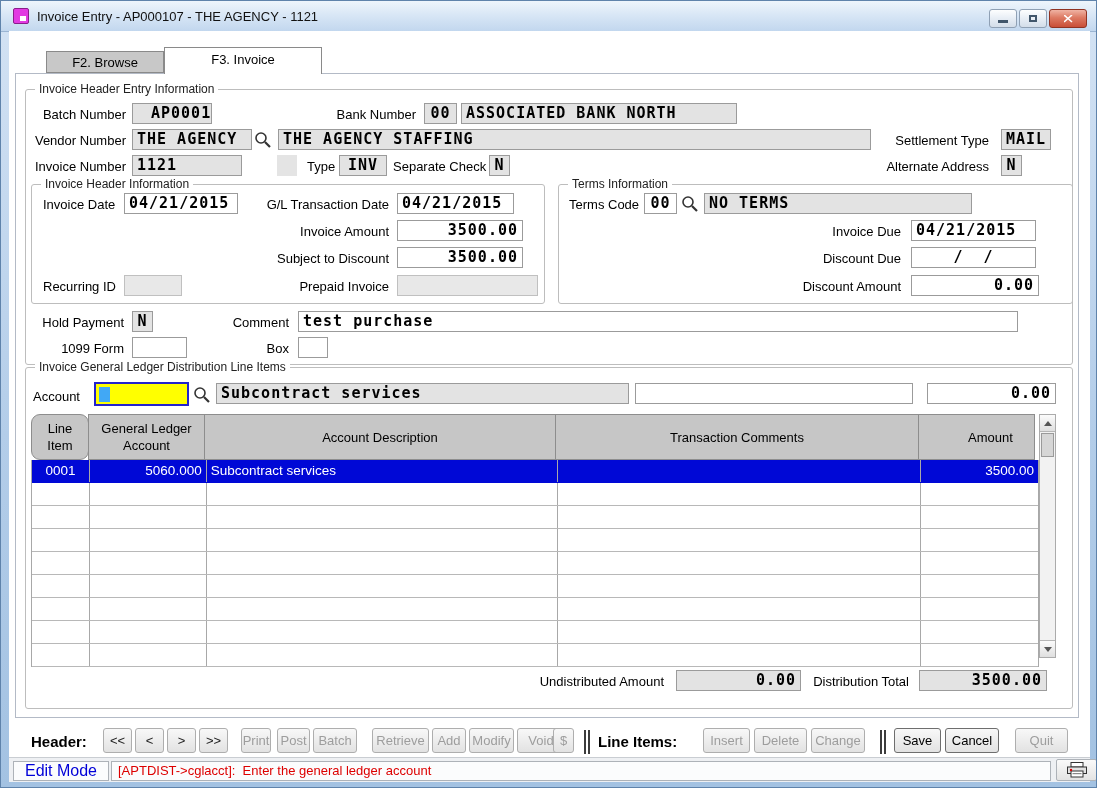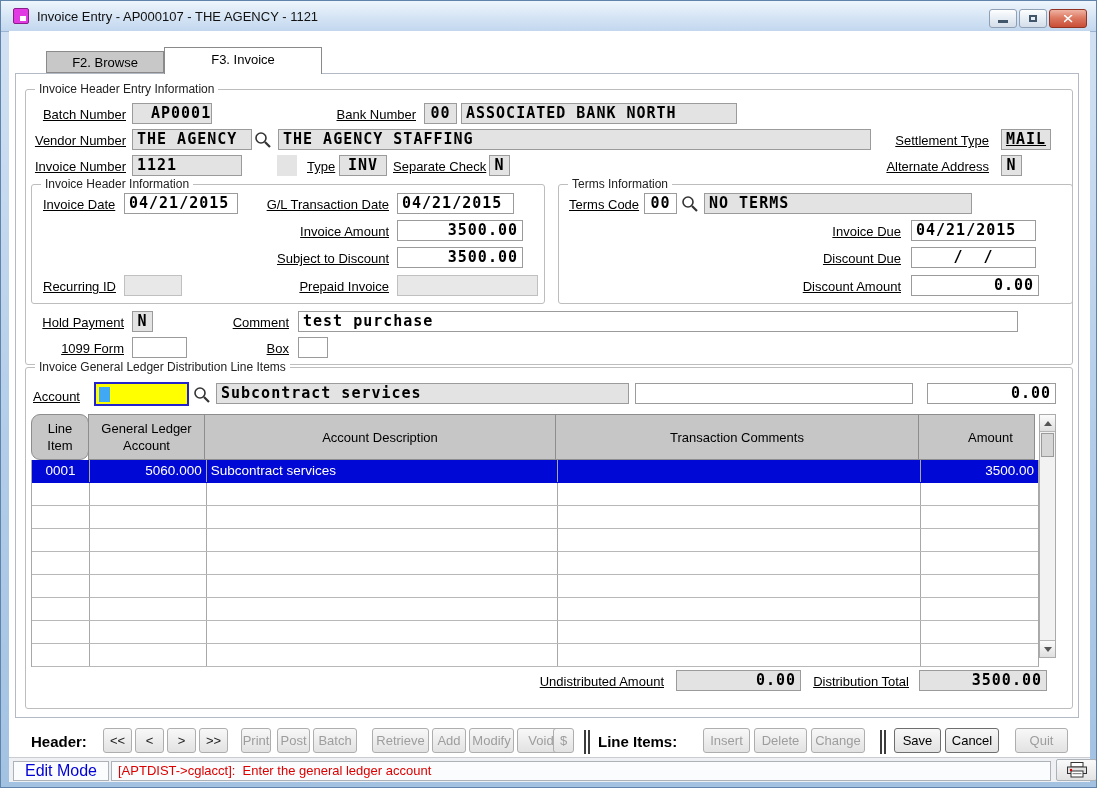--- a/index.html
+++ b/index.html
@@ -22,21 +22,21 @@
   .g-min{width:10px;height:3px;background:#41566b;margin-top:6px;}
   .g-rest{width:8px;height:7px;border:2px solid #41566b;box-sizing:border-box;background:transparent;}
   
   .content{position:absolute;left:8px;top:30px;width:1081px;height:726px;background:#fff;}
   .tab{position:absolute;box-sizing:border-box;text-align:center;border:1px solid #8a8a8a;}
   .tab.inactive{left:45px;top:50px;width:118px;height:22px;background:#c8c8c8;line-height:21px;z-index:1;}
   .tab.active{left:163px;top:46px;width:158px;height:27px;background:#fff;border-bottom:none;line-height:24px;z-index:5;}
   .form-panel{position:absolute;left:14px;top:72px;width:1064px;height:645px;background:#fff;
     border:1px solid #b3bac6;box-sizing:border-box;z-index:2;}
   
-  .lbl{position:absolute;font-size:13px;white-space:nowrap;z-index:3;text-decoration:underline;}
+  .lbl{position:absolute;font-size:13px;white-space:nowrap;z-index:3;}
   .lbl.r{text-align:right;}
   .fld{position:absolute;height:21px;line-height:19px;box-sizing:border-box;z-index:3;
     border:1px solid #9b9b9b;background:#fff;padding:0 4px;overflow:hidden;white-space:pre;
     font-family:"DejaVu Sans Mono",monospace;font-weight:bold;font-size:15px;letter-spacing:1px;}
   .fld.ro{background:#e3e3e3;}
   .fld.dis{background:#e8e8e8;border-color:#c0c0c0;}
   .fld.flat{background:#e4e4e4;border:none;}
   .fld.num{text-align:right;}
   .fld.ctr{text-align:center;padding:0;}
   .fld.acct{background:#ffff00;border:2px solid #2323cc;height:24px;line-height:20px;padding-left:17px;}
@@ -126,21 +126,21 @@
   <div class="fld ro" style="left:460px;top:102px;width:276px;">ASSOCIATED BANK NORTH</div>
 
   <span class="lbl r" style="left:30px;top:132px;width:95px;">Vendor Number</span>
   <div class="fld ro" style="left:131px;top:128px;width:120px;">THE AGENCY</div>
   <svg class="mag" style="left:252px;top:129px;" viewBox="0 0 19 19">
       <circle cx="8" cy="8" r="5" fill="#fff" stroke="#333" stroke-width="1.6"></circle>
       <line x1="12" y1="12" x2="17" y2="17" stroke="#333" stroke-width="2.2"></line>
     </svg>
   <div class="fld ro" style="left:277px;top:128px;width:593px;">THE AGENCY STAFFING</div>
   <span class="lbl r" style="left:888px;top:132px;width:100px;">Settlement Type</span>
-  <div class="fld ro ctr" style="left:1000px;top:128px;width:50px;text-decoration:underline;">MAIL</div>
+  <div class="fld ro ctr" style="left:1000px;top:128px;width:50px;">MAIL</div>
 
   <span class="lbl r" style="left:30px;top:158px;width:95px;">Invoice Number</span>
   <div class="fld ro" style="left:131px;top:154px;width:110px;">1121</div>
   <div class="fld flat" style="left:276px;top:154px;width:20px;"></div>
   <span class="lbl" style="left:306px;top:158px;">Type</span>
   <div class="fld ro ctr" style="left:338px;top:154px;width:48px;">INV</div>
   <span class="lbl" style="left:392px;top:158px;">Separate Check</span>
   <div class="fld ro ctr" style="left:488px;top:154px;width:21px;">N</div>
   <span class="lbl r" style="left:880px;top:158px;width:108px;">Alternate Address</span>
   <div class="fld ro ctr" style="left:1000px;top:154px;width:21px;">N</div>

